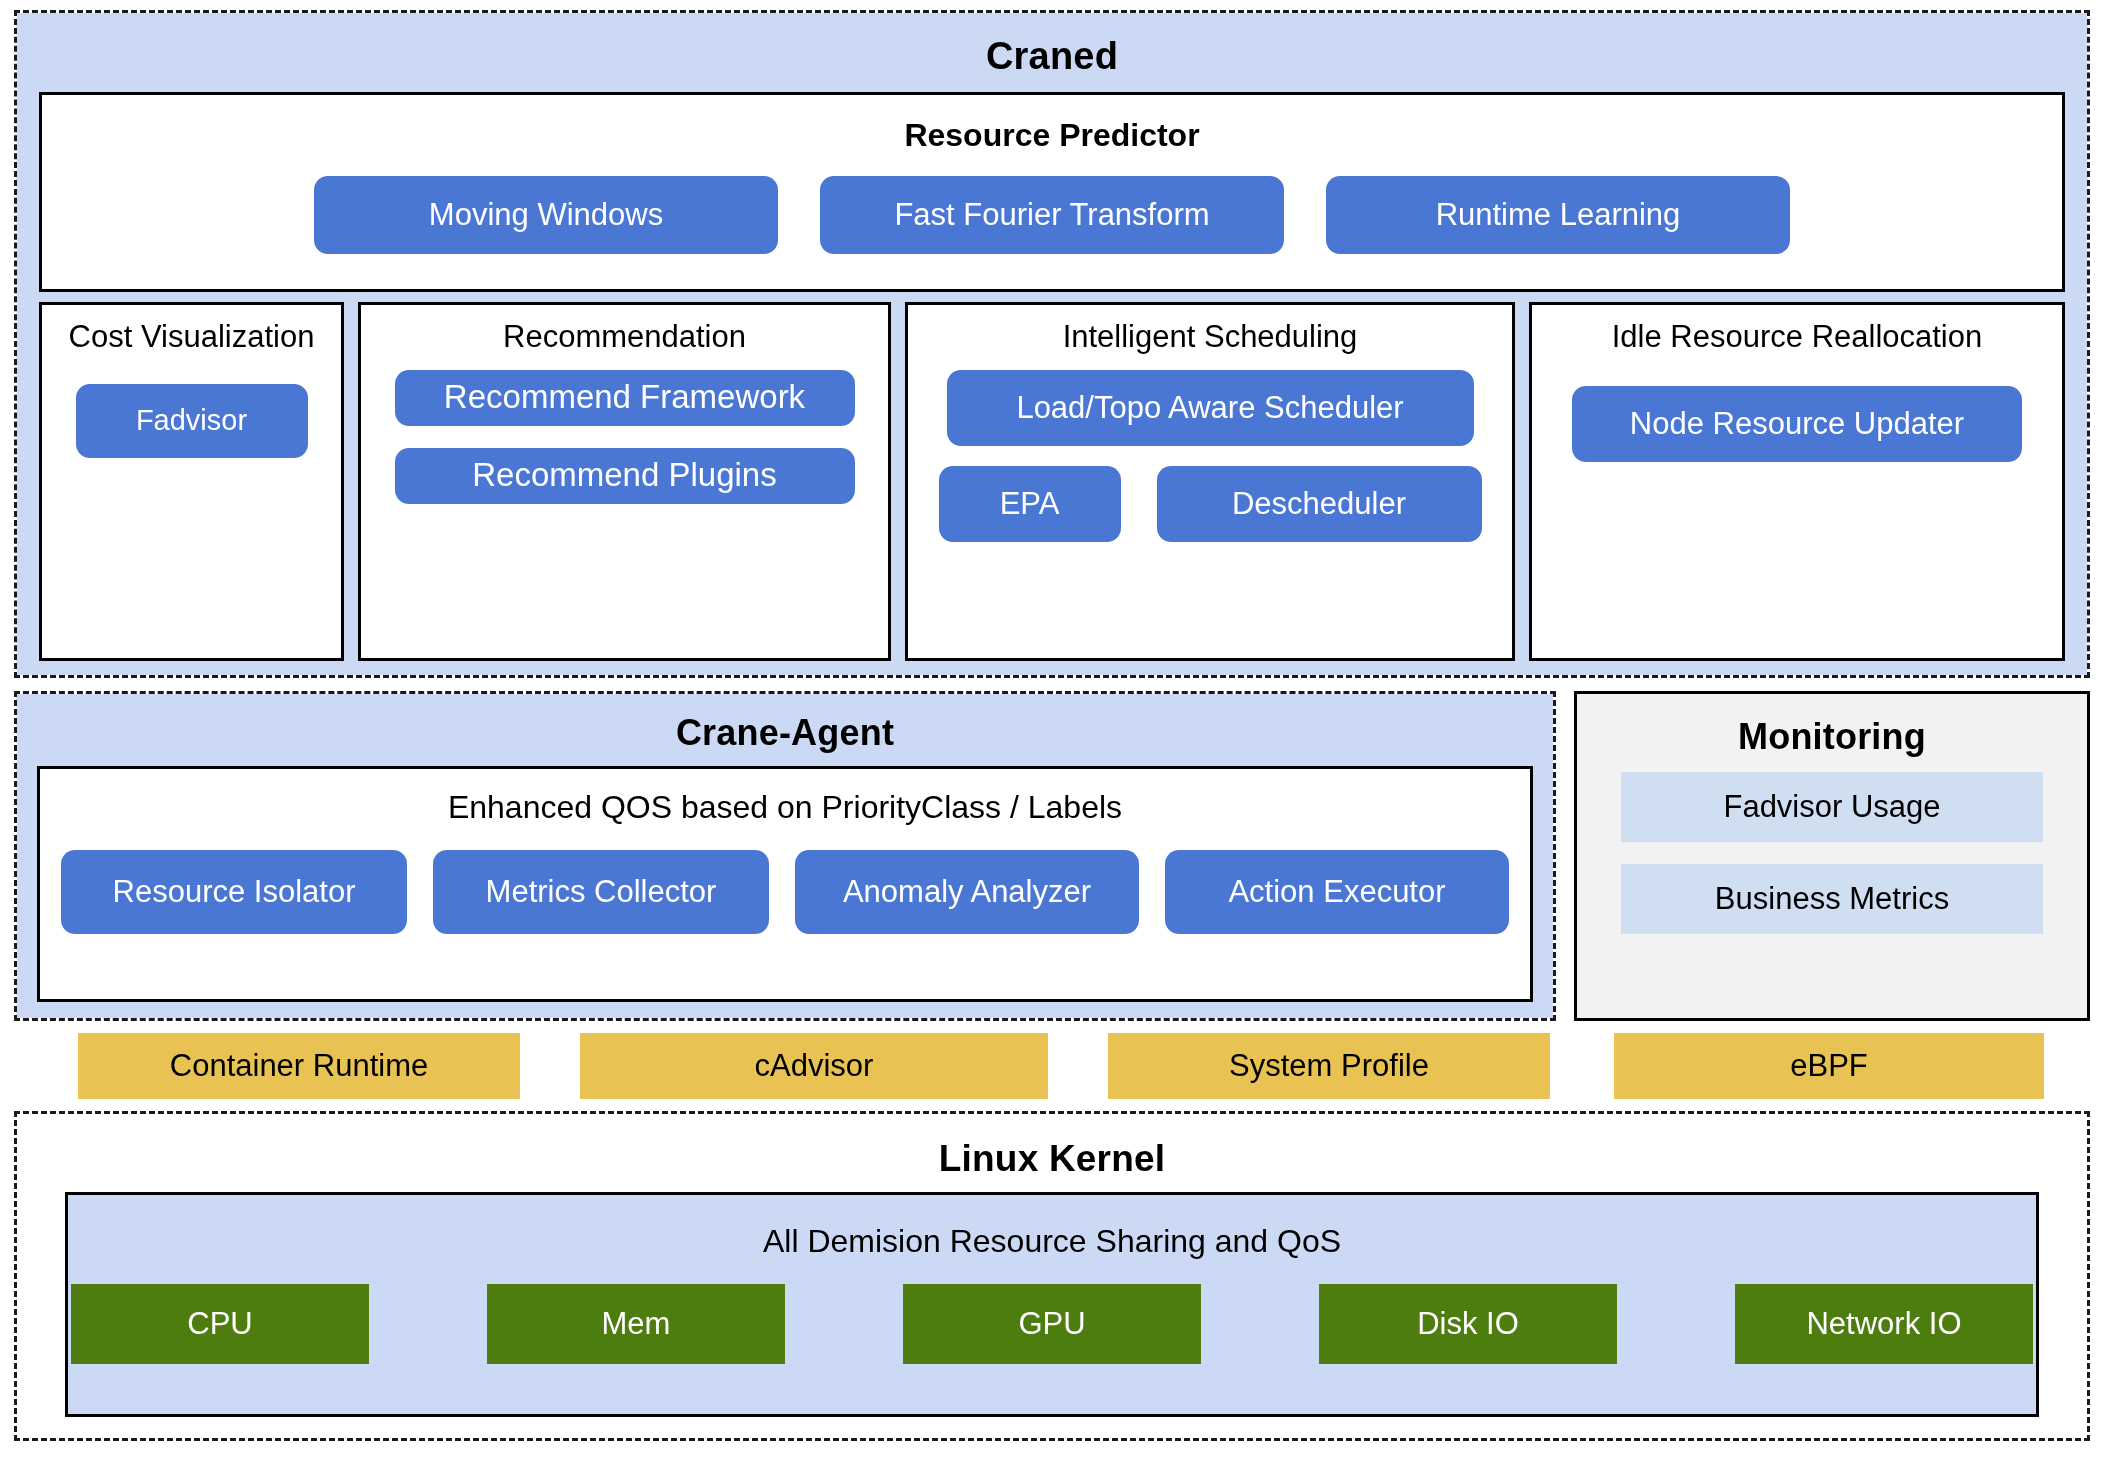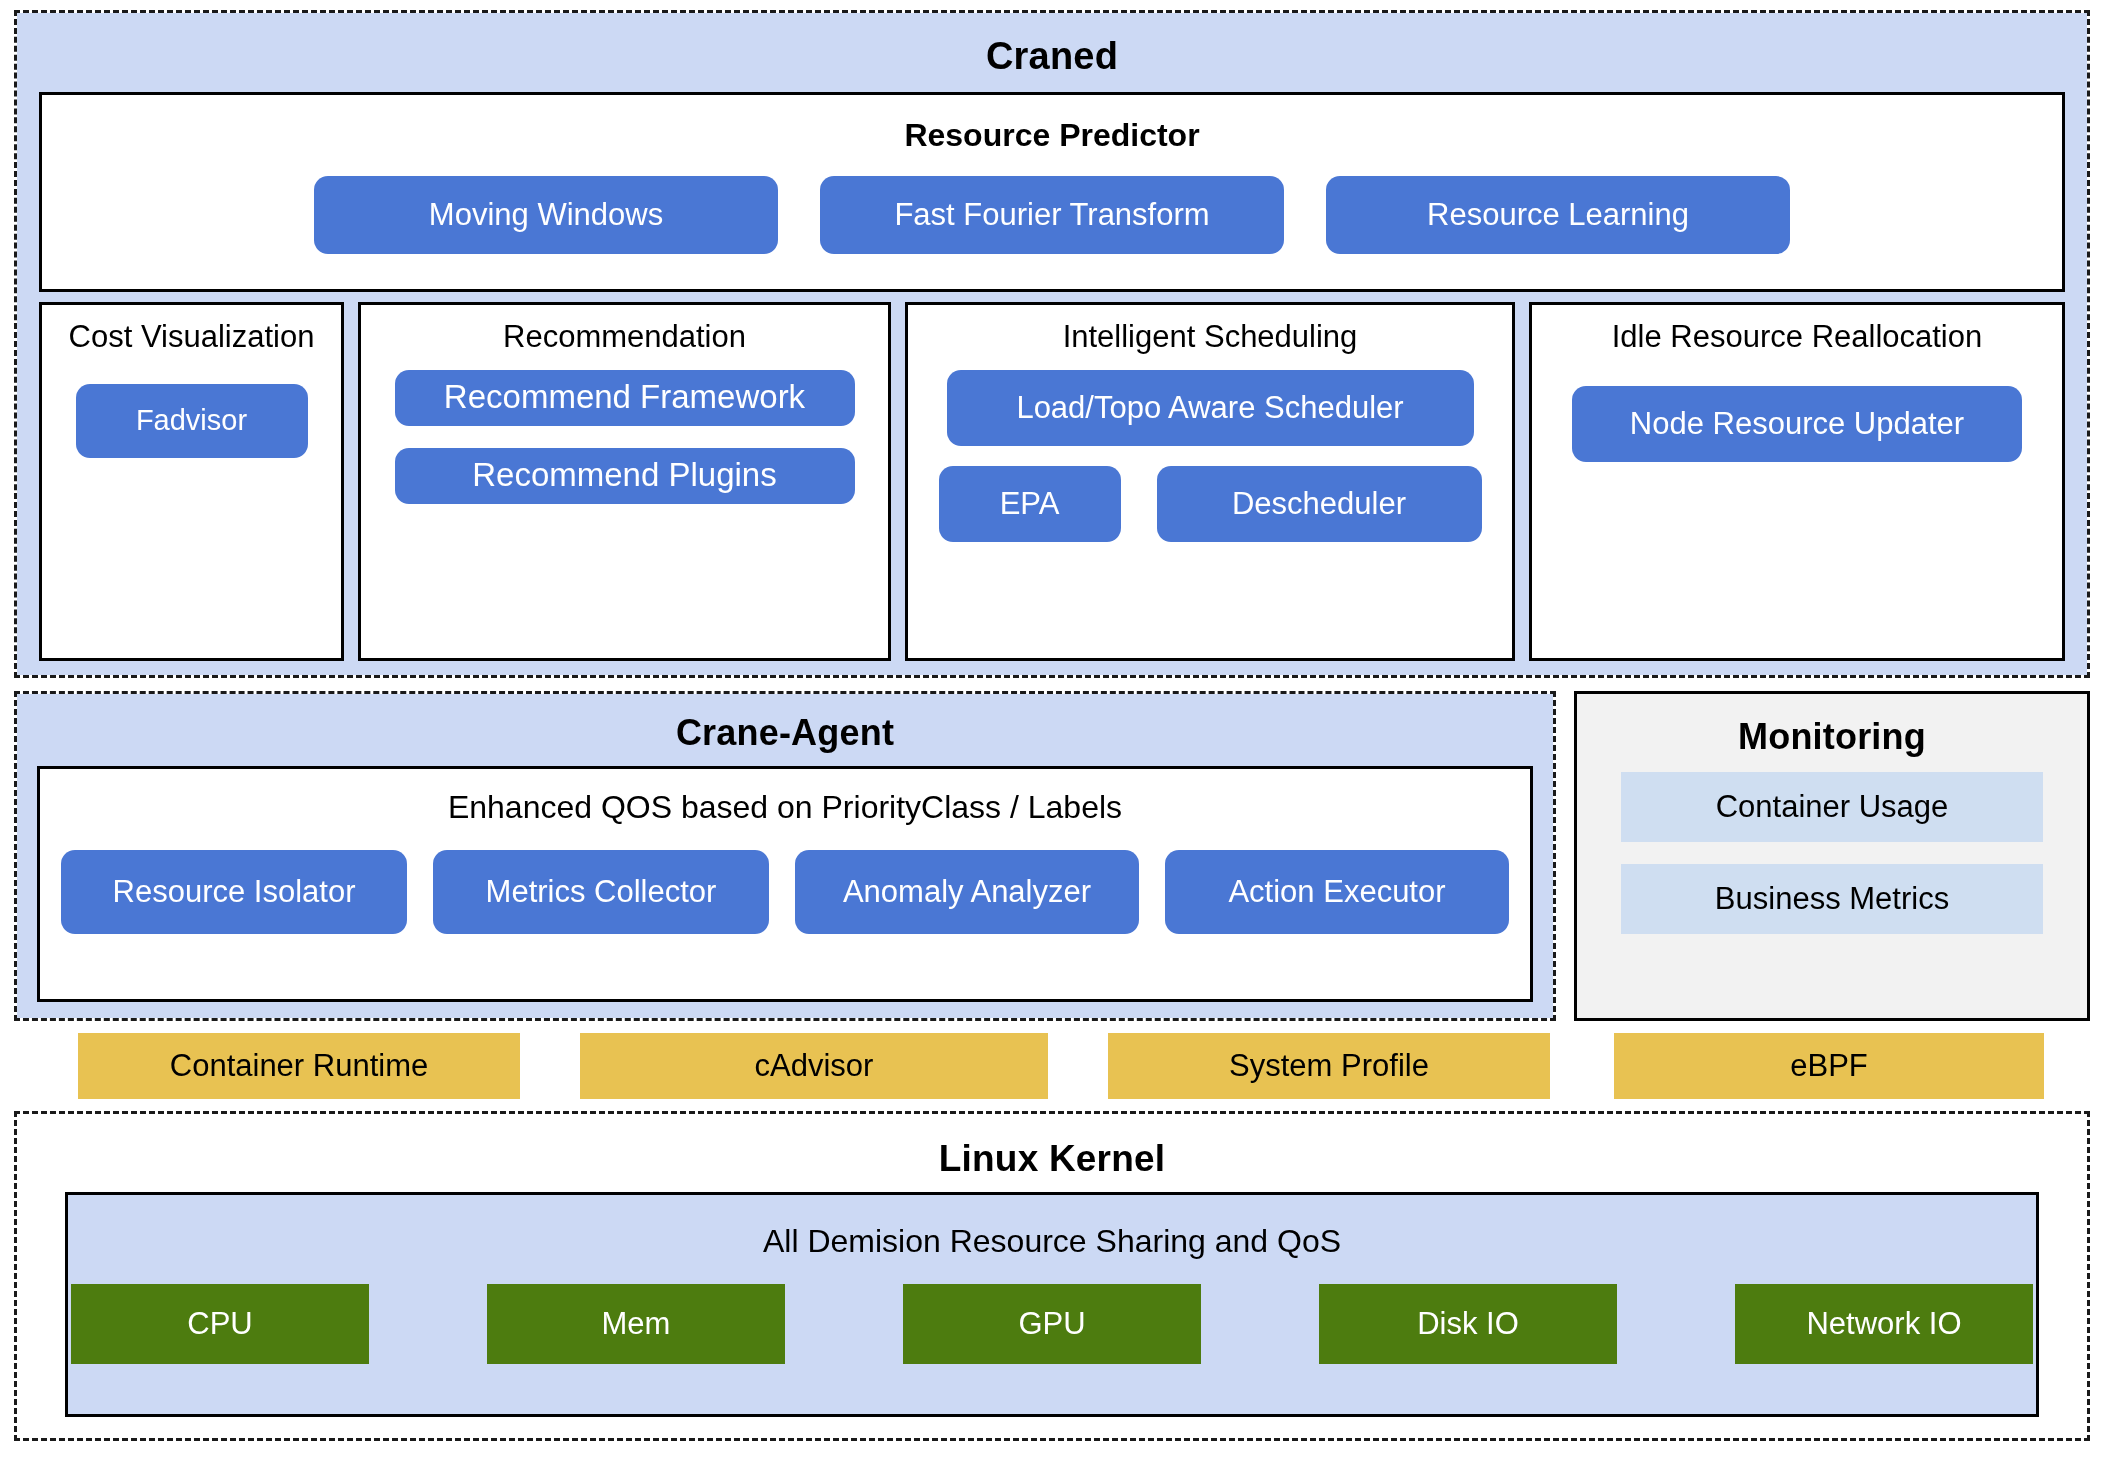--- a/index.html
+++ b/index.html
@@ -259,21 +259,21 @@
   <section id="craned-region" class="dashed-region">
     <div class="blue-fill"></div>
     <div id="craned-inner">
       <div id="craned-title" class="region-title">Craned</div>
 
       <div id="predictor-box" class="white-box">
         <div id="predictor-title" class="box-title">Resource Predictor</div>
         <div id="predictor-chips">
           <div class="chip-blue">Moving Windows</div>
           <div class="chip-blue">Fast Fourier Transform</div>
-          <div class="chip-blue">Resource Learning</div>
+          <div class="chip-blue">Runtime Learning</div>
         </div>
       </div>
 
       <div id="craned-cols">
 
         <div id="col-cost" class="white-box col-box">
           <div class="box-title">Cost Visualization</div>
           <div class="chip-blue">Fadvisor</div>
         </div>
 
@@ -314,21 +314,21 @@
             <div class="chip-blue">Metrics Collector</div>
             <div class="chip-blue">Anomaly Analyzer</div>
             <div class="chip-blue">Action Executor</div>
           </div>
         </div>
       </div>
     </section>
 
     <section id="monitoring-box">
       <div id="monitoring-title" class="region-title">Monitoring</div>
-      <div class="chip-lightblue">Container Usage</div>
+      <div class="chip-lightblue">Fadvisor Usage</div>
       <div class="chip-lightblue">Business Metrics</div>
     </section>
 
   </div>
 
   <div id="yellow-row">
     <div id="y-container-runtime" class="chip-yellow">Container Runtime</div>
     <div id="y-spacer-1"></div>
     <div id="y-cadvisor" class="chip-yellow">cAdvisor</div>
     <div id="y-spacer-2"></div>

